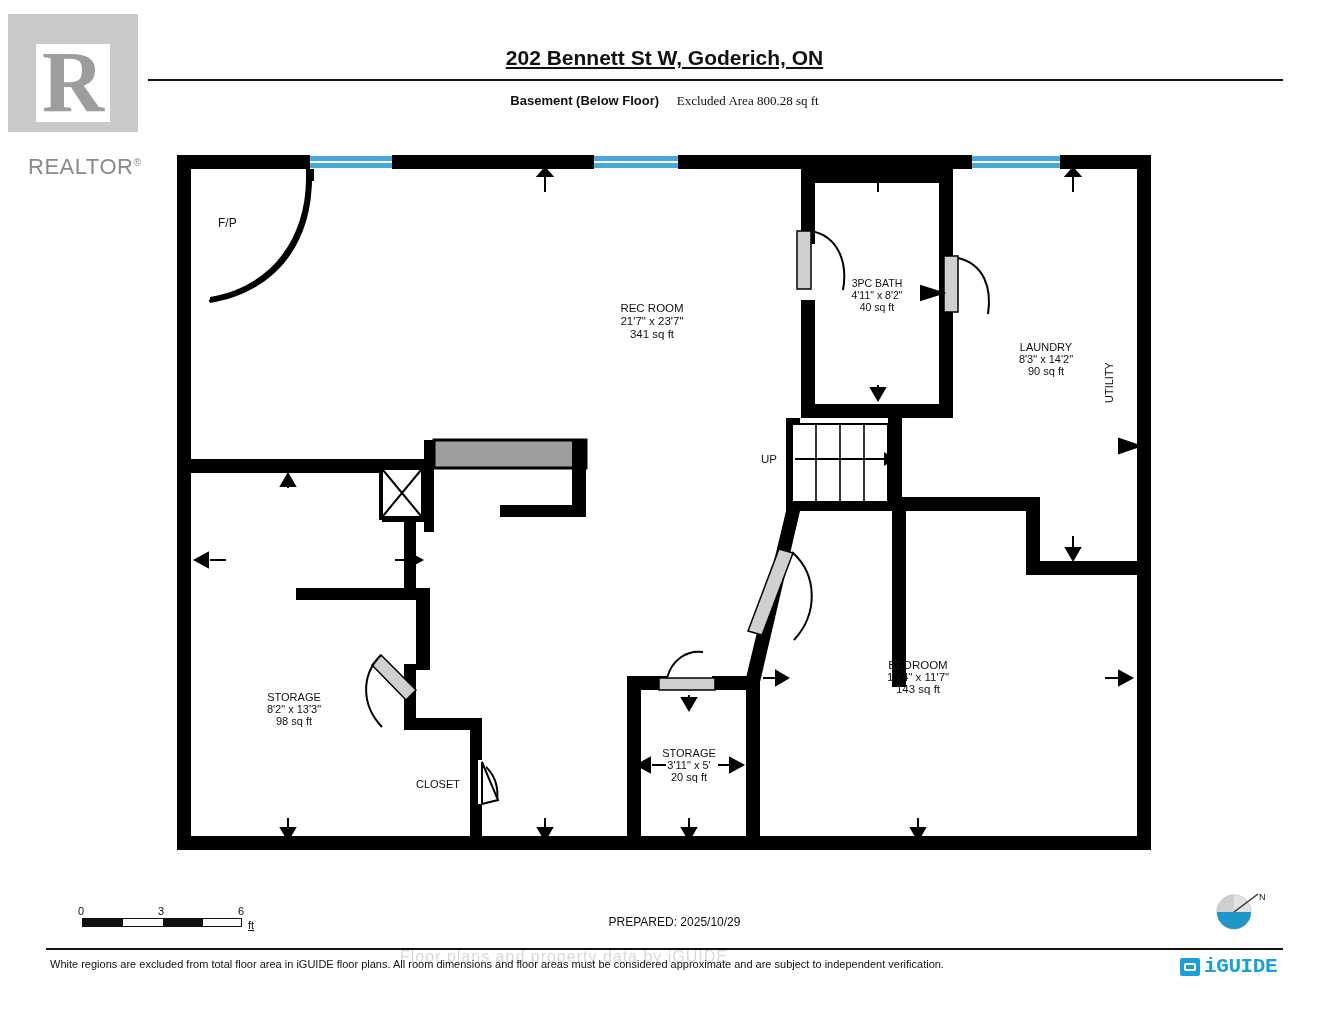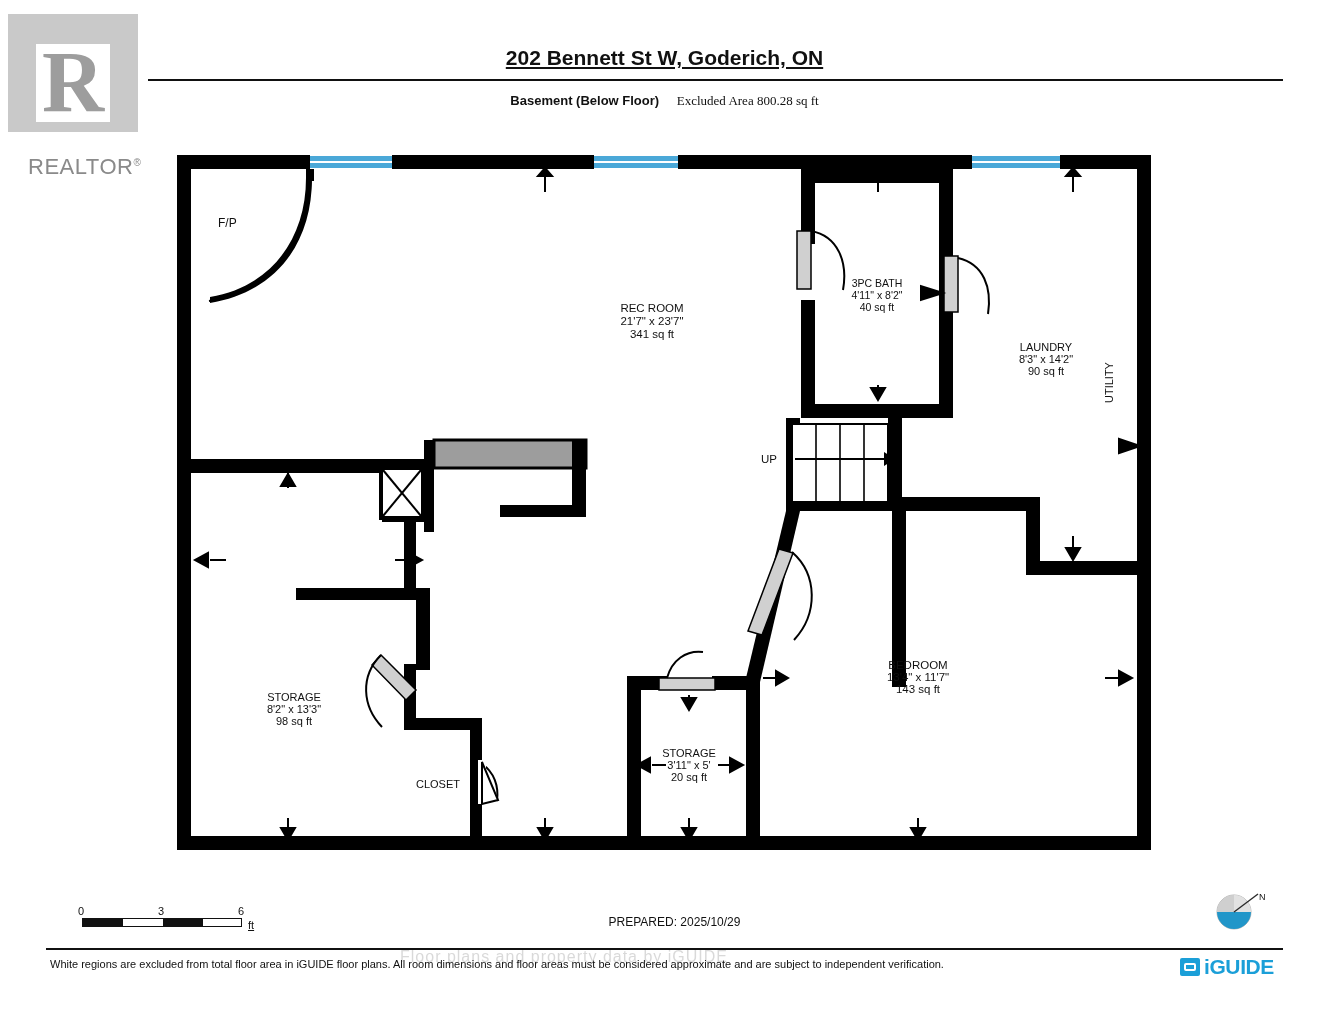--- a/index.html
+++ b/index.html
@@ -195,20 +195,21 @@
     width: 12px; height: 8px;
     border: 2px solid #fff;
     border-radius: 2px;
     box-sizing: border-box;
   }
   .iguide .txt {
     font-size: 21px;
     font-weight: bold;
     color: #1b9fd8;
     letter-spacing: -0.4px;
+    font-family: Liberation Mono, monospace;
   }
   .watermark {
     position: absolute;
     left: 400px;
     top: 948px;
     font-size: 16px;
     color: rgba(120,120,120,0.28);
     letter-spacing: 1px;
     white-space: nowrap;
     pointer-events: none;

